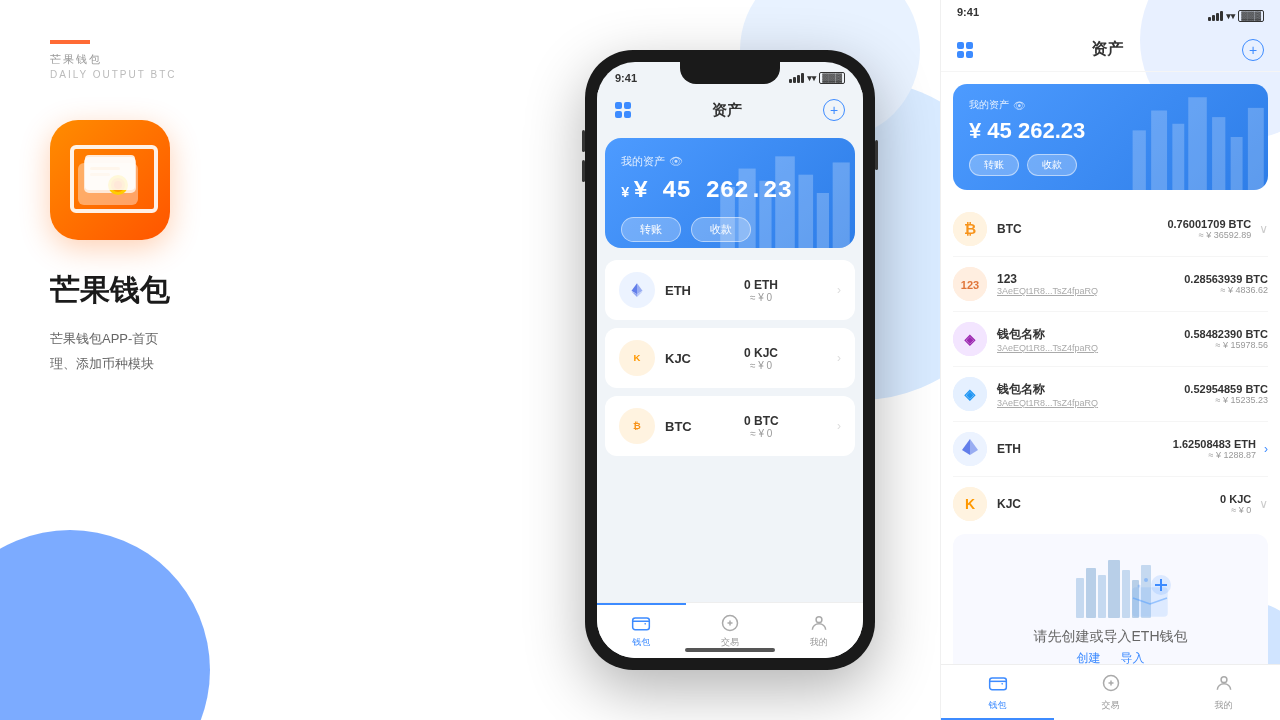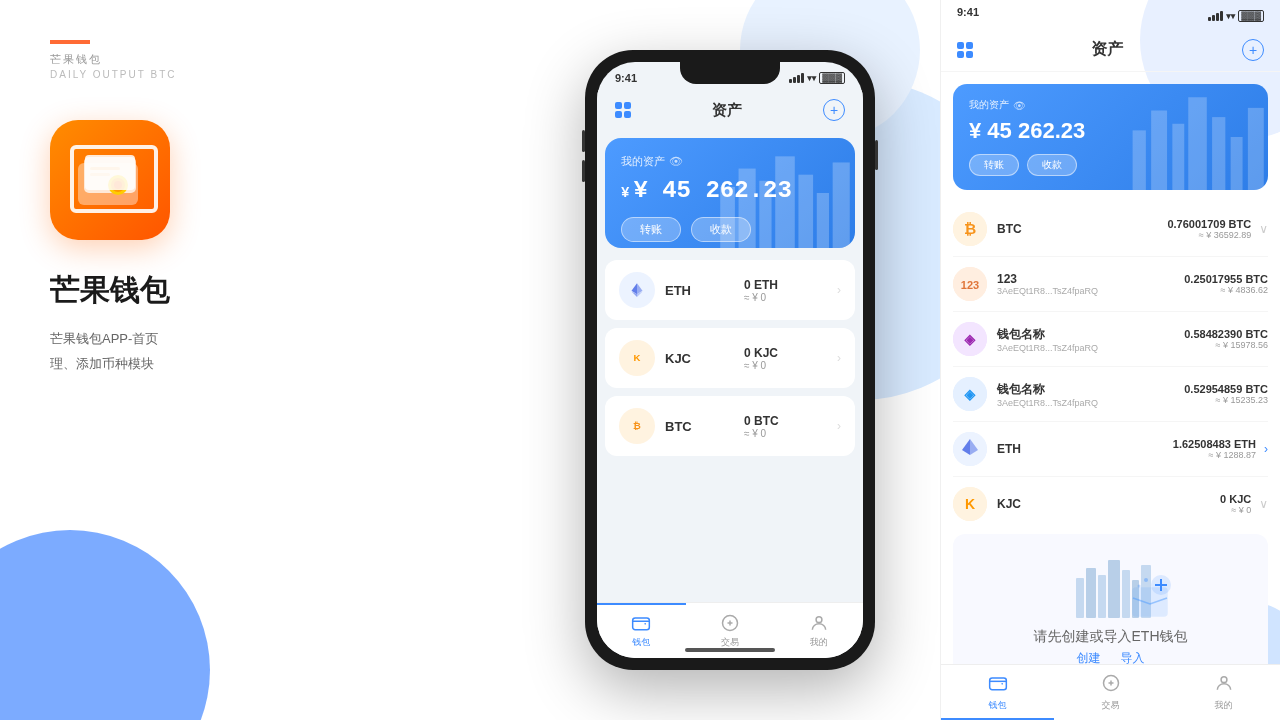--- a/index.html
+++ b/index.html
@@ -210,21 +210,21 @@
     .coin-icon.kjc { background: #fff3e0; color: #ff9800; }
     .coin-icon.btc { background: #fff3e0; color: #f7931a; }
 
     .coin-name {
       font-size: 13px;
       font-weight: 600;
       color: #333;
     }
 
     .coin-right {
-      text-align: left;
+      text-align: center;
     }
 
     .coin-amount {
       font-size: 12px;
       font-weight: 600;
       color: #333;
     }
 
     .coin-value {
       font-size: 10px;
@@ -417,20 +417,21 @@
 
     .right-coin-name {
       font-size: 12px;
       font-weight: 600;
       color: #333;
     }
 
     .right-coin-addr {
       font-size: 9px;
       color: #aaa;
+      text-decoration: underline;
     }
 
     .right-coin-right {
       display: flex;
       align-items: center;
       gap: 8px;
     }
 
     .right-coin-values {
       text-align: right;
@@ -880,21 +881,21 @@
                 <text x="17" y="22" text-anchor="middle" font-size="11" fill="#e0763a" font-weight="bold">123</text>
               </svg>
           </div>
           <div>
             <div class="right-coin-name">123</div>
             <div class="right-coin-addr">3AeEQt1R8...TsZ4fpaRQ</div>
           </div>
         </div>
         <div class="right-coin-right">
           <div class="right-coin-values">
-            <div class="right-coin-amount">0.25017955 BTC</div>
+            <div class="right-coin-amount">0.28563939 BTC</div>
             <div class="right-coin-fiat">≈ ¥ 4836.62</div>
           </div>
         </div>
       </div>
 
       <div class="right-coin-item">
         <div class="right-coin-left">
           <div class="right-coin-icon wallet-p">
             <svg width="34" height="34" viewBox="0 0 34 34">
                 <circle cx="17" cy="17" r="17" fill="#f3e5ff"></circle>

